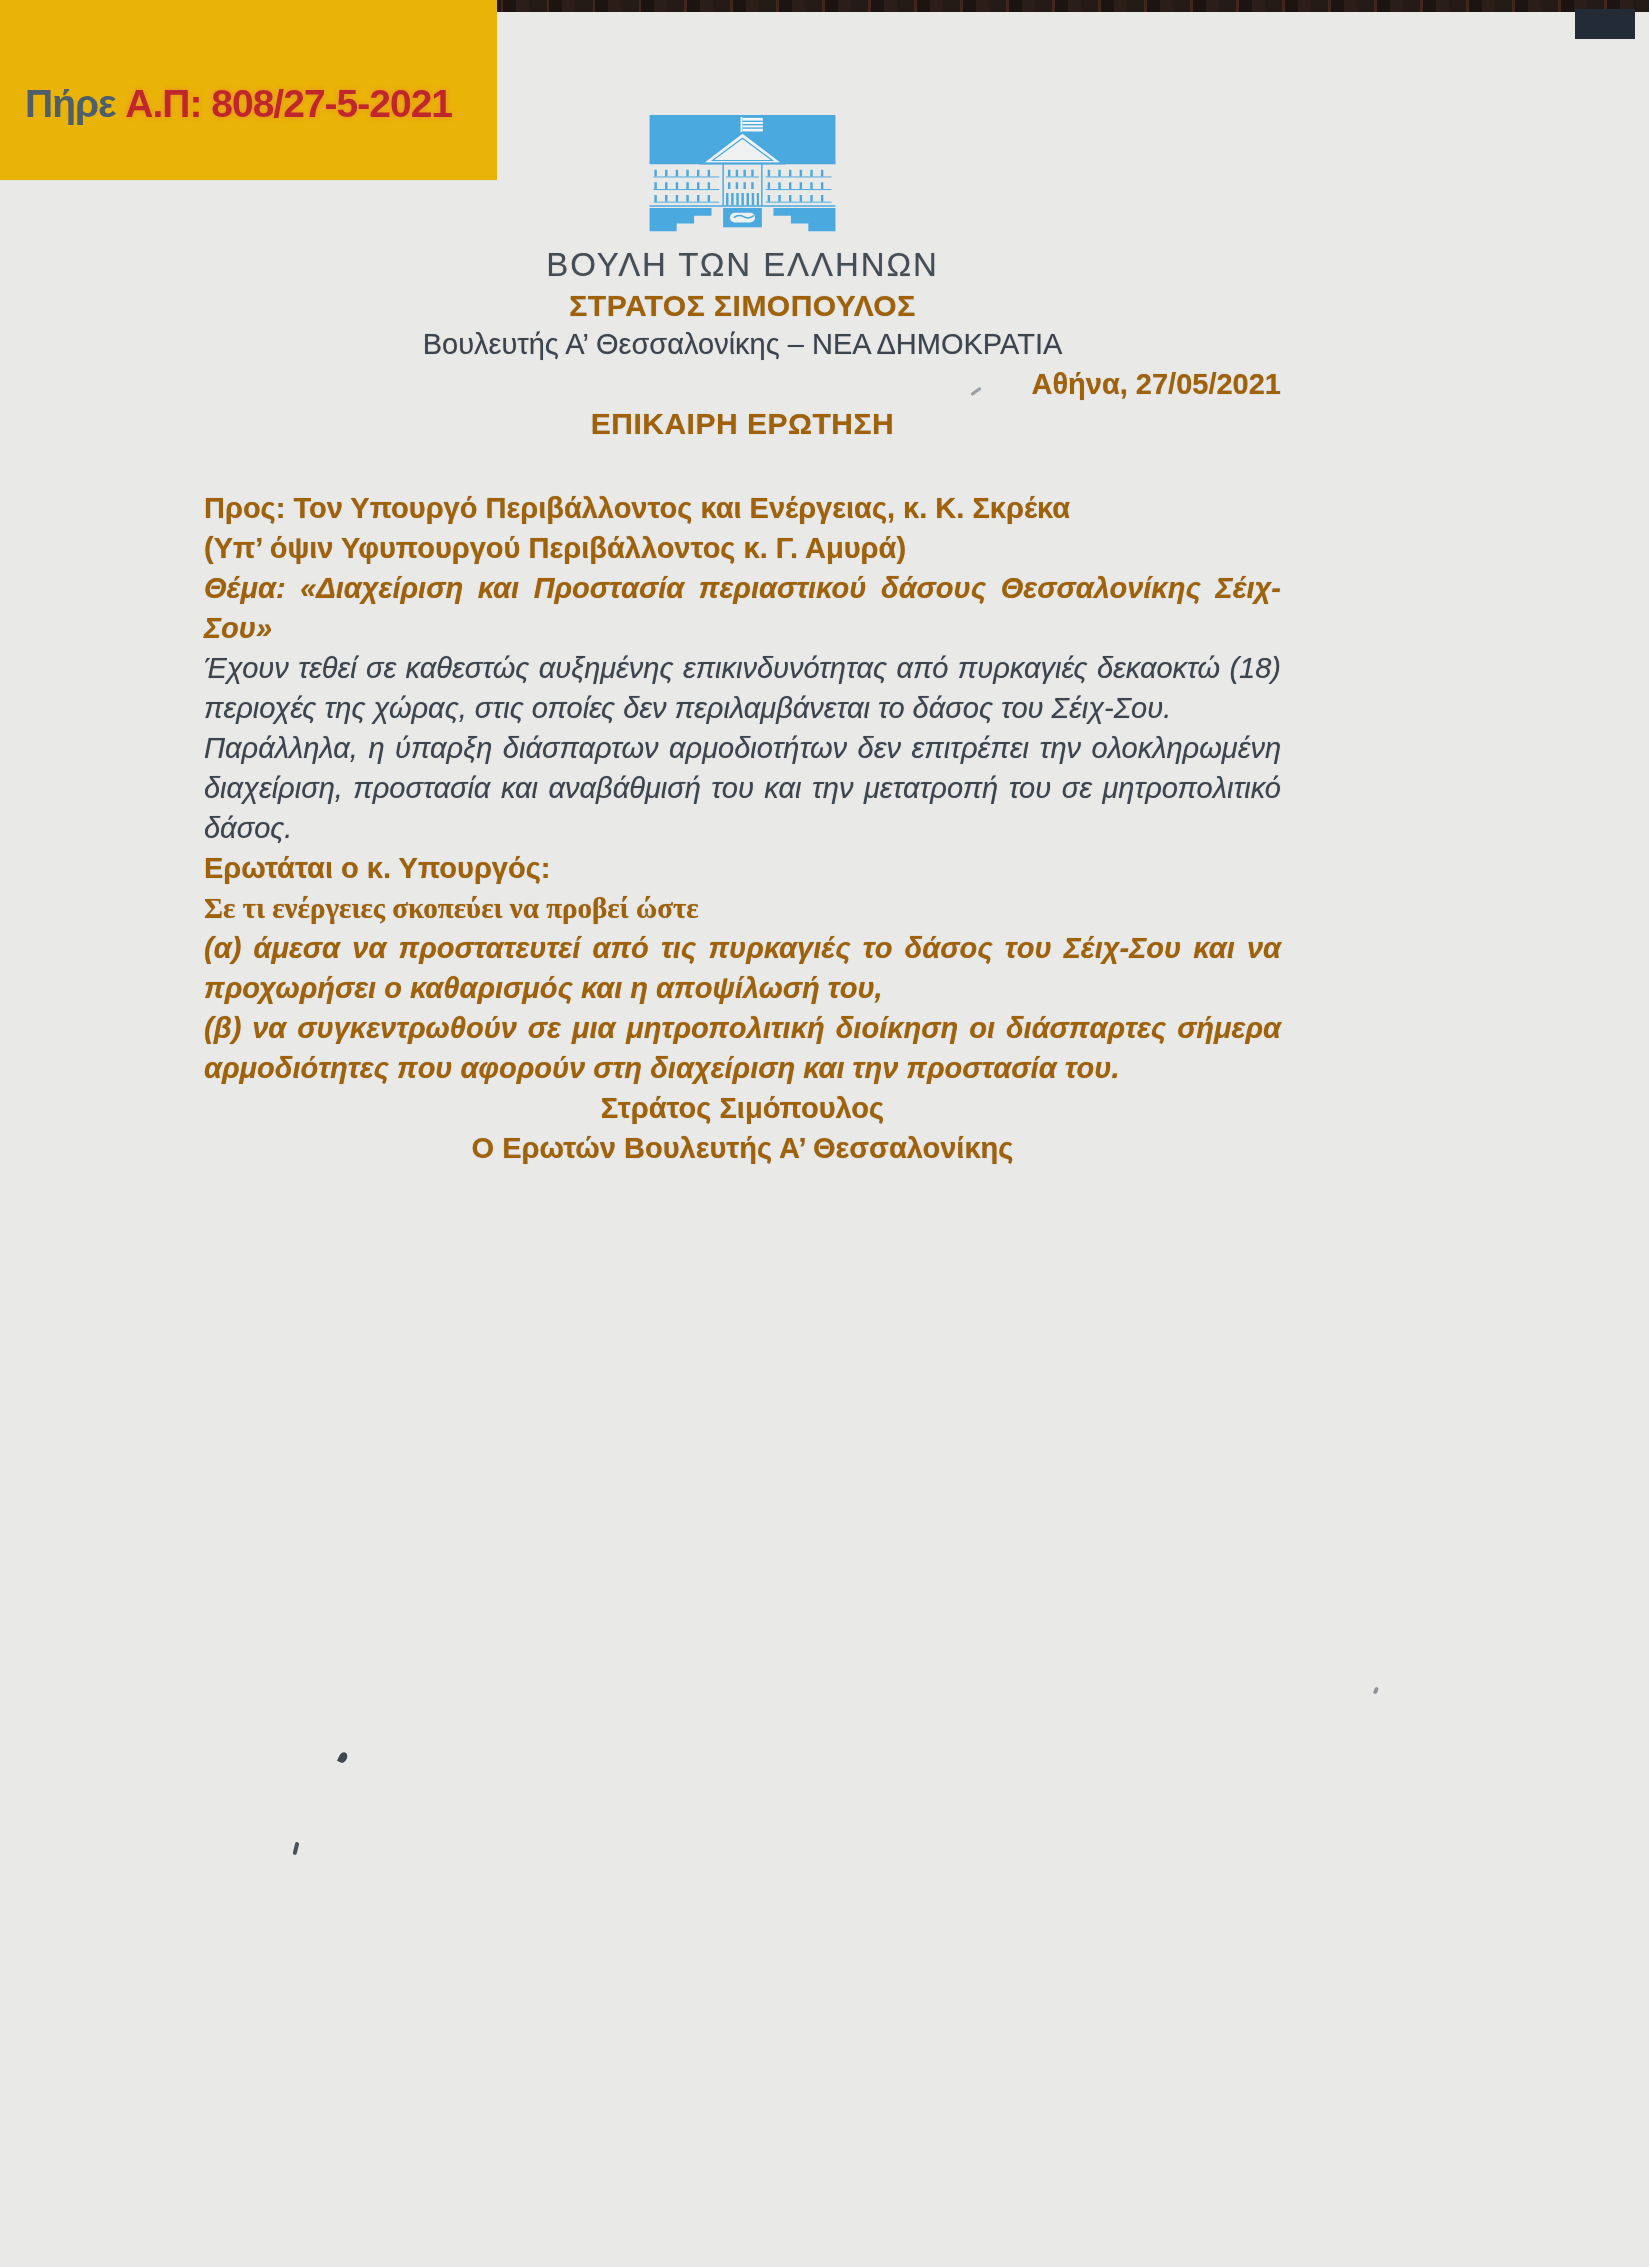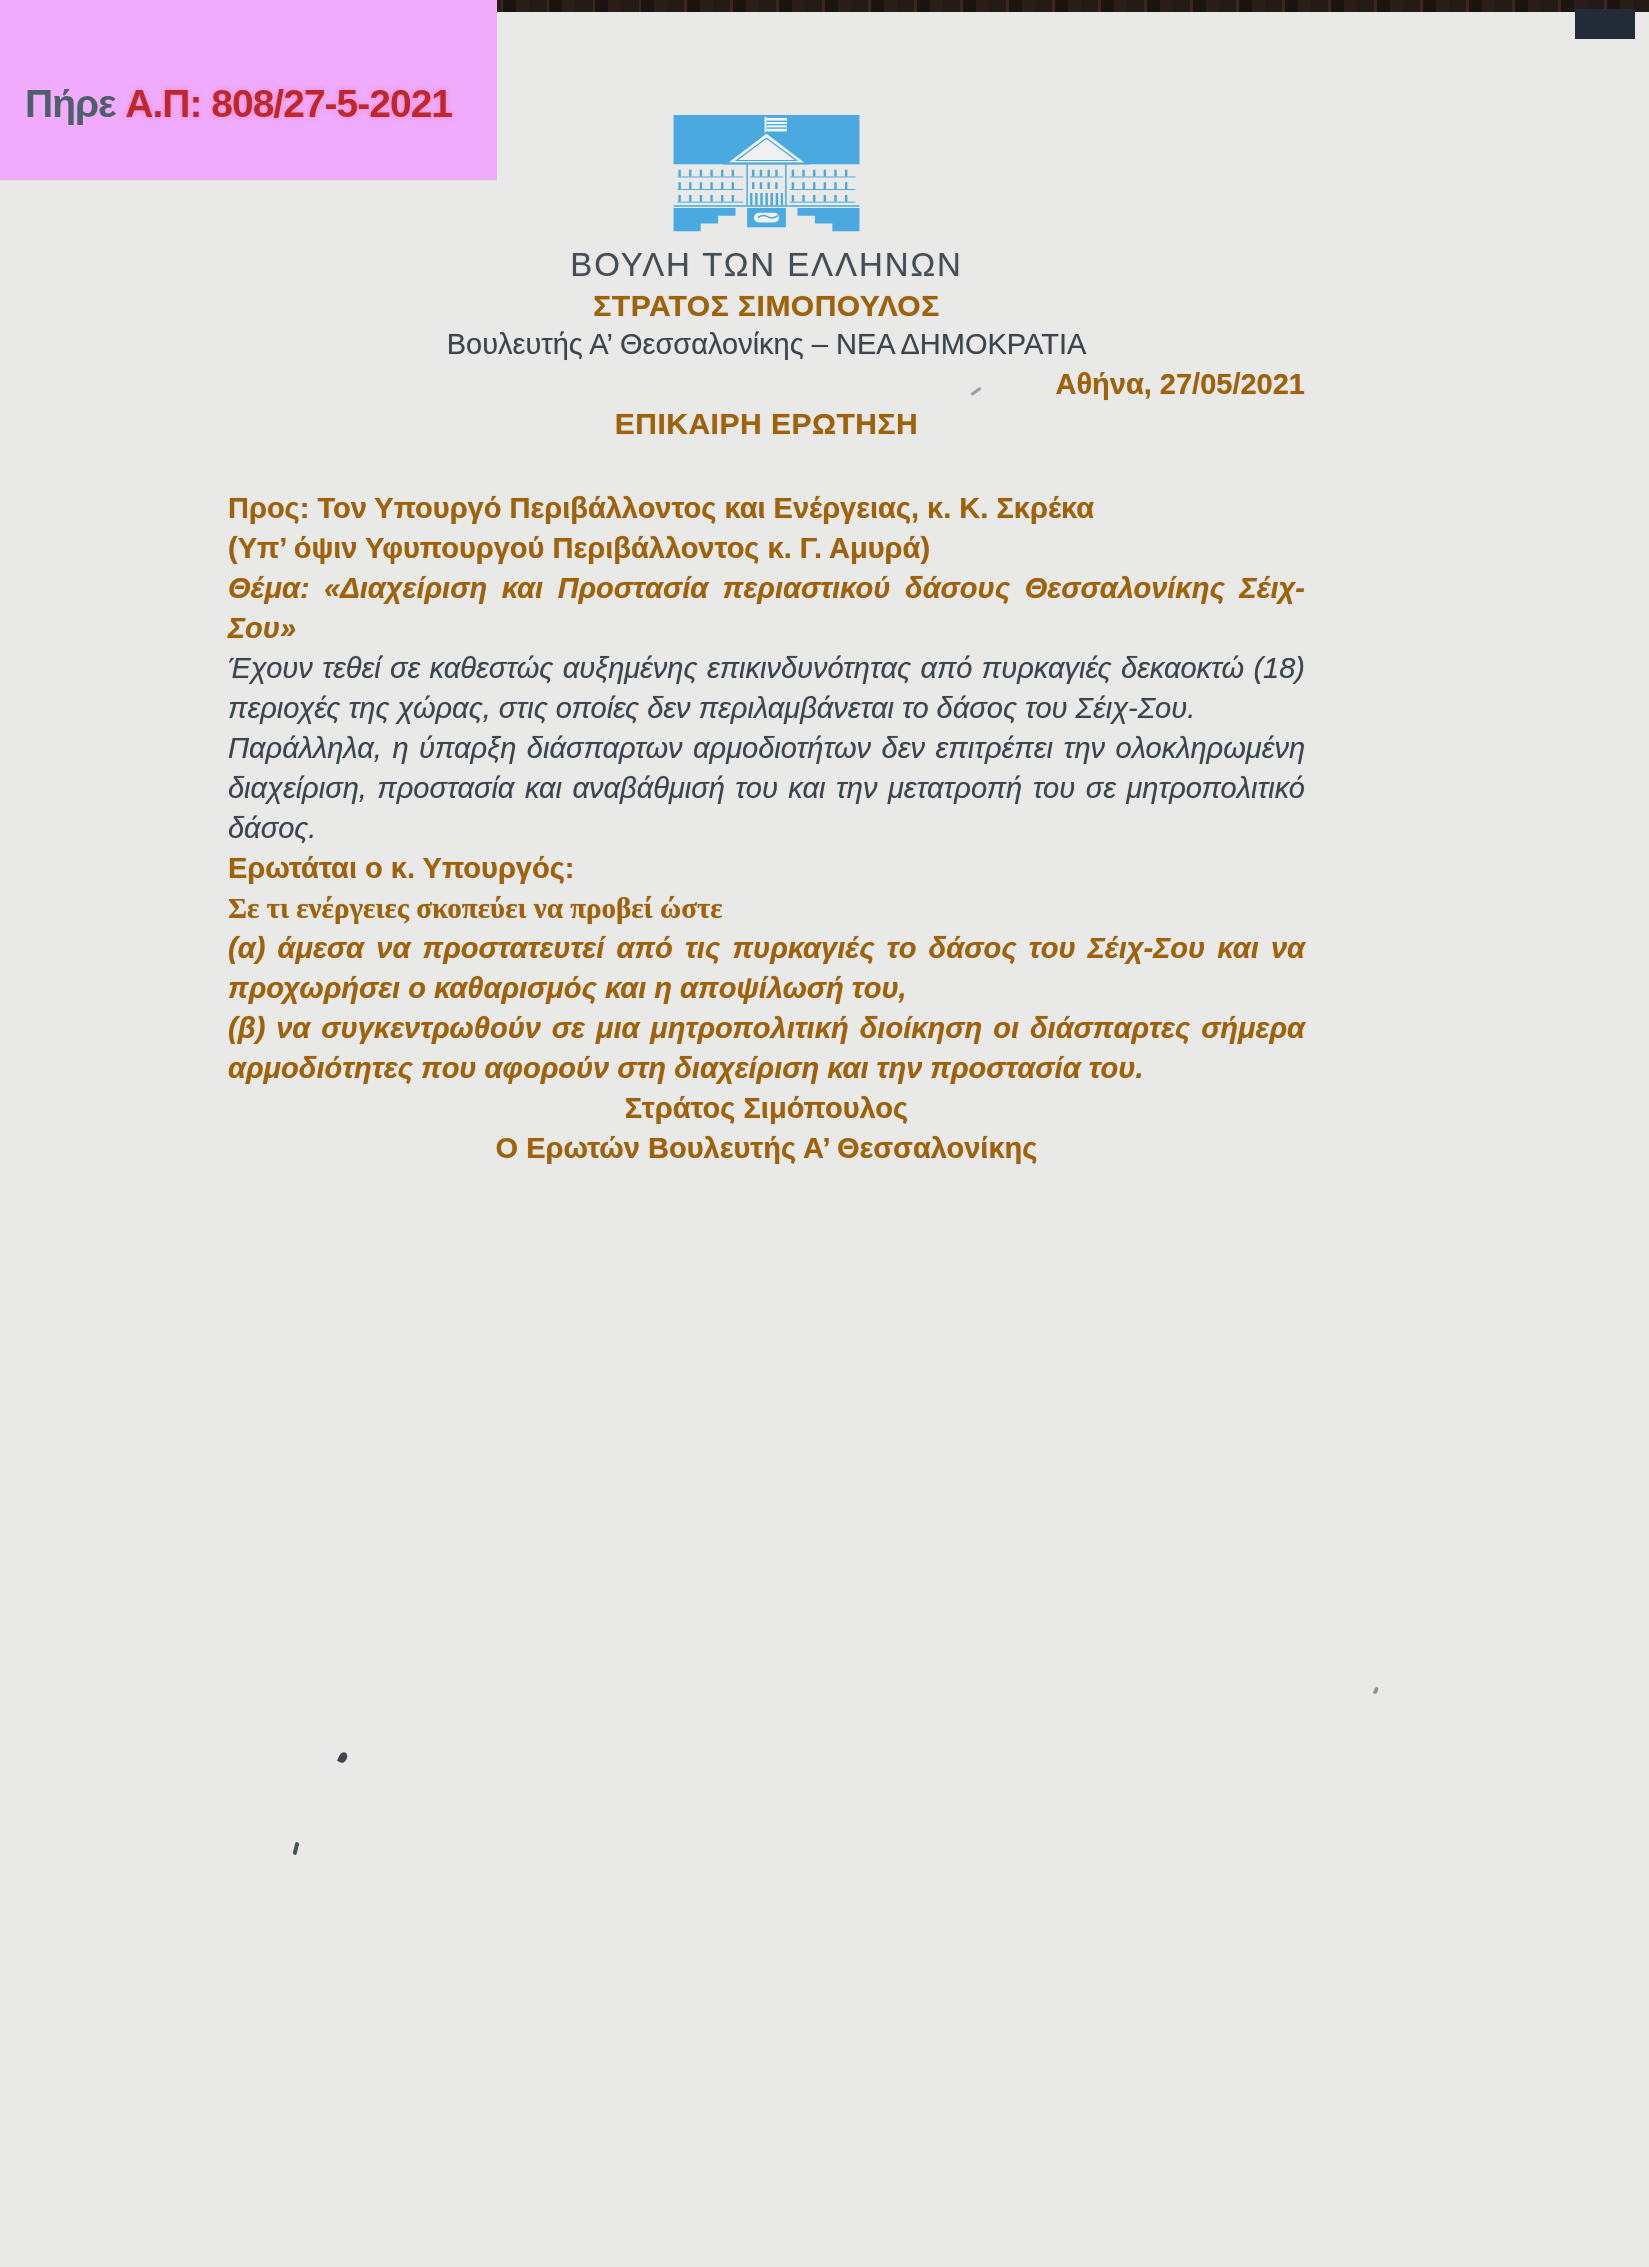--- a/index.html
+++ b/index.html
@@ -16,33 +16,33 @@
     position:absolute;left:483px;top:0;width:1166px;height:11.6px;
     background:repeating-linear-gradient(90deg,#241b16 0 17.5px,#40261c 17.5px 20.4px,#1c1410 20.4px 33px,#2b1d17 33px 46px);
   }
   .corner-block{
     position:absolute;right:15.5px;top:8.7px;width:60px;height:30px;
     background:#232b37;
   }
   
   .stamp-box{
     position:absolute;left:0;top:0;width:497px;height:180px;
-    background:#f0abfc;
+    background:#eab308;
     box-shadow:0 1px 0 rgba(0,0,0,0.04);
   }
   .stamp-text{
     position:absolute;left:25px;top:82px;
     font-size:39px;font-weight:bold;letter-spacing:-1px;
     white-space:nowrap;
   }
   .stamp-prefix{color:#4e5f6b;}
   .stamp-number{color:#c0272d;text-shadow:0 0 4.9px rgba(225,70,90,.35);padding-left:9.7px;}
   
   .column{
-    position:absolute;left:228px;top:0;width:1077px;
+    position:absolute;left:204px;top:0;width:1077px;
     font-size:29px;line-height:40px;
     text-shadow:0 0 1px rgba(60,68,77,.45);
   }
   .column p{margin:0;}
   .center{text-align:center;}
   .right{text-align:right;}
   .bold{font-weight:bold;color:#a16207;}
   .just{text-align:justify;text-justify:inter-word;font-style:italic;}
   .logo-wrap{margin:115px auto 0;width:213px;height:122px;display:block;}
   .parliament-title{

